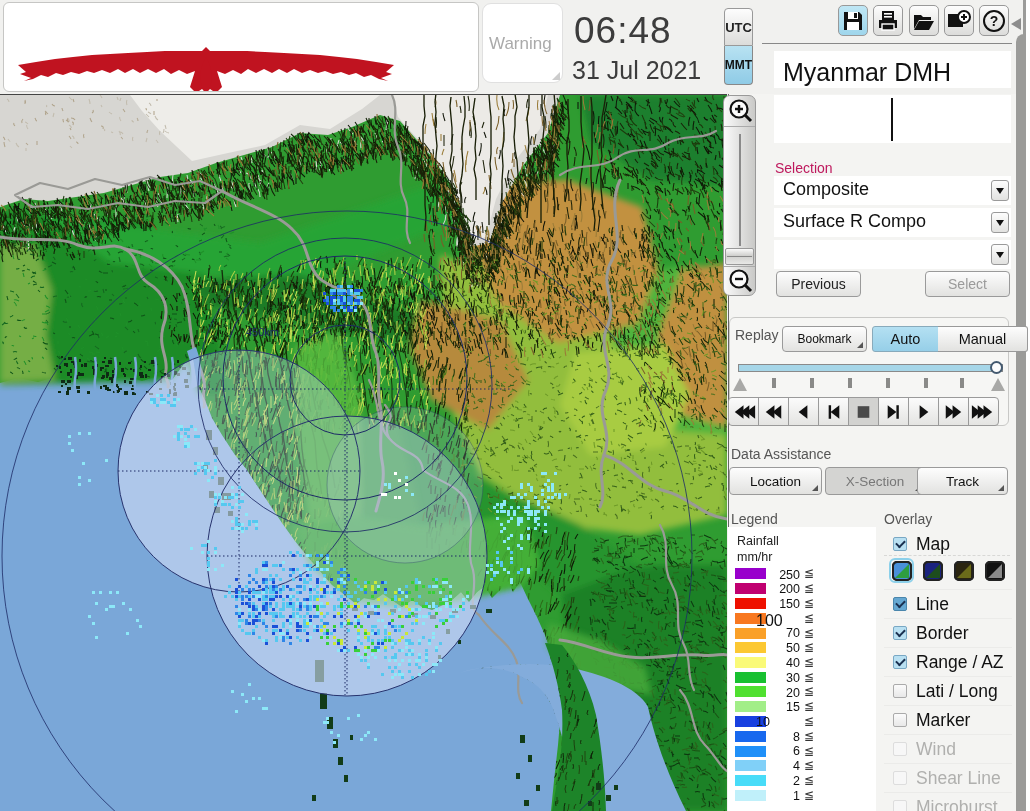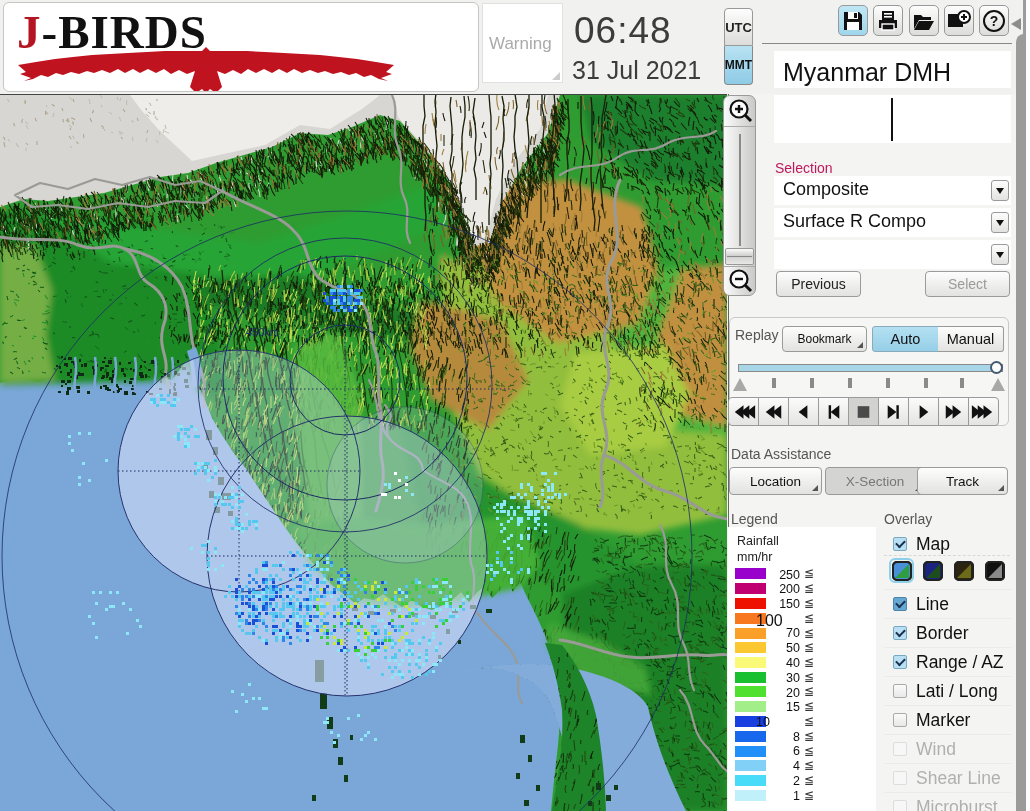--- a/index.html
+++ b/index.html
@@ -13,28 +13,26 @@
  border-left:2.5px solid #1a3050;border-bottom:2.5px solid #1a3050;transform:rotate(-45deg)}
 .cb.dk{background:#66a8d2;border:1px solid #4a86ac}.cb.off{background:linear-gradient(#fbfbfb,#e8e8e8);border:1px solid #aaa}
 .cb.dis{background:#f7f7f7;border:1px solid #ddd}
 .olrow{position:absolute;left:893px;width:128px;height:24px;display:flex;align-items:center;gap:9px;
  font-size:17.5px;color:#111}
 .sep{position:absolute;left:884px;width:128px;border-top:1px solid #ebebe9}
 </style></head><body>
 <div class="abs" style="left:0;top:0;width:1030px;height:95px;background:#f1f1ef"></div>
 <div class="abs" style="left:3px;top:2px;width:476px;height:90px;background:#fff;
 border:1px solid #c6c6c4;border-radius:6px;overflow:hidden">
-<div class="abs" style="left:13px;top:2px;font-family:'Liberation Serif',serif;font-weight:700;font-size:47px;letter-spacing:1px;color:#111">
-<span style="color:#b51522">J</span>-BIRDS</div>
 <svg class="abs" style="left:10px;top:44px" width="390" height="50" viewBox="0 0 390 50">
       <path fill="#c01320" d="M196,4 L214,4 L233,4 L251,5 L270,6 L288,7 L306,8 L325,10 L343,12 L362,15 L380,18 L372,25 L378,27 L367,31 L374,34 L365,32 L357,28 L350,30 L342,26 L335,28 L327,25 L319,27 L311,24 L304,26 L296,23 L288,26 L280,22 L273,26 L265,22 L258,26 L250,22 L242,26 L234,22 L227,27 L219,23 L211,27 L203,24 L208,40 L202,46 L196,42 L192,46 L188,42 L182,46 L176,40 L181,24 L173,27 L165,23 L157,27 L150,22 L142,26 L134,22 L126,26 L119,22 L111,26 L104,22 L96,26 L88,23 L80,26 L73,24 L65,27 L57,25 L49,28 L42,26 L34,30 L27,28 L19,32 L10,34 L17,31 L6,27 L12,25 L4,18 L22,15 L41,12 L59,10 L78,8 L96,7 L114,6 L133,5 L151,4 L170,4 L188,4 L192,0 Z"></path>
       <path fill="#c01320" d="M192,10 C187,18 185,28 187,36 C188,42 190,44 192,46 C194,44 196,42 197,36 C199,28 197,18 192,10 Z"></path>
     </svg>
 </div>
-<div class="abs" style="left:482px;top:3px;width:81px;height:80px;background:#fff;border:1px solid #e0e0e0;border-radius:0">
+<div class="abs" style="left:482px;top:3px;width:81px;height:80px;background:#fff;border:1px solid #e0e0e0;border-radius:9px">
 <div class="abs" style="left:6px;top:30px;color:#aaa;font-size:17px">Warning</div>
 <div class="abs" style="right:2px;bottom:2px;width:0;height:0;border-left:8px solid transparent;border-bottom:8px solid #ccc"></div>
 </div>
 <div class="abs" style="left:574px;top:10px;font-size:37px;color:#3c3c3c;letter-spacing:1px">06:48</div>
 <div class="abs" style="left:572px;top:56px;font-size:25px;color:#3c3c3c">31 Jul 2021</div>
 <div class="abs" style="left:724px;top:8px;width:29px;height:38px;background:linear-gradient(#fdfdfd,#dcdcda);
 border:1px solid #999;border-radius:4px 4px 0 0;display:flex;align-items:center;justify-content:center;font-size:13px;font-weight:700;color:#222">UTC</div>
 <div class="abs" style="left:724px;top:46px;width:29px;height:39px;background:linear-gradient(#b8e2f2,#8fcbe6);
 border:1px solid #888;border-top:none;border-radius:0 0 4px 4px;display:flex;align-items:center;justify-content:center;font-size:12px;font-weight:700;color:#111">MMT</div>
 <div class="abs" style="left:838px;top:5px;width:30px;height:31px;background:linear-gradient(#bfe7f5,#9fd6ec);border:1px solid #999;border-radius:5px;display:flex;align-items:center;justify-content:center">
@@ -253,21 +251,21 @@
 <div class="abs" style="left:783px;top:243px;font-size:18px;color:#111"></div>
 <div class="abs btn" style="left:991px;top:244px;width:18px;height:21px;border-radius:3px">
     <div style="width:0;height:0;border-left:4.5px solid transparent;border-right:4.5px solid transparent;border-top:6px solid #111"></div>
   </div>
 <div class="abs btn" style="left:776px;top:271px;width:85px;height:26px;font-size:14px;color:#222">Previous</div>
 <div class="abs btn" style="left:925px;top:271px;width:85px;height:26px;font-size:14px;color:#9a9a9a">Select</div>
 <div class="abs" style="left:729px;top:317px;width:280px;height:109px;border:1px solid #c8c8c6;border-radius:6px;background:#f6f6f4"></div>
 <div class="abs" style="left:735px;top:327px;font-size:14px;color:#555">Replay</div>
 <div class="abs btn corner" style="left:782px;top:326px;width:85px;height:26px;font-size:12px;color:#111">Bookmark</div>
 <div class="abs" style="left:872px;top:326px;width:67px;height:26px;background:linear-gradient(#b4e0f2,#96cfe8);border:1px solid #8ab;display:flex;align-items:center;justify-content:center;font-size:14.5px;color:#111;border-radius:3px 0 0 3px">Auto</div>
-<div class="abs" style="left:938px;top:326px;width:66px;height:26px;background:linear-gradient(#fdfdfd,#e2e2e0);border:1px solid #999;border-left:none;display:flex;align-items:center;justify-content:center;font-size:14.5px;color:#111;border-radius:0 3px 3px 0">Manual</div>
+<div class="abs" style="left:938px;top:326px;width:90px;height:26px;background:linear-gradient(#fdfdfd,#e2e2e0);border:1px solid #999;border-left:none;display:flex;align-items:center;justify-content:center;font-size:14.5px;color:#111;border-radius:0 3px 3px 0">Manual</div>
 <div class="abs" style="left:738px;top:364px;width:265px;height:8px;background:#a6d6e8;border:1px solid #8a8a8a"></div>
 <div class="abs" style="left:990px;top:361px;width:13px;height:13px;border-radius:50%;background:#fdfdfd;border:2px solid #445a70"></div>
 <div class="abs" style="left:733px;top:378px;width:0;height:0;border-left:7px solid transparent;border-right:7px solid transparent;border-bottom:13px solid #a8a8a6"></div>
 <div class="abs" style="left:991px;top:378px;width:0;height:0;border-left:7px solid transparent;border-right:7px solid transparent;border-bottom:13px solid #a8a8a6"></div>
 <div class="abs" style="left:772px;top:378px;width:4px;height:10px;background:#8a8a88"></div>
 <div class="abs" style="left:810px;top:378px;width:4px;height:10px;background:#8a8a88"></div>
 <div class="abs" style="left:848px;top:378px;width:4px;height:10px;background:#8a8a88"></div>
 <div class="abs" style="left:886px;top:378px;width:4px;height:10px;background:#8a8a88"></div>
 <div class="abs" style="left:924px;top:378px;width:4px;height:10px;background:#8a8a88"></div>
 <div class="abs" style="left:960px;top:378px;width:4px;height:10px;background:#8a8a88"></div>

